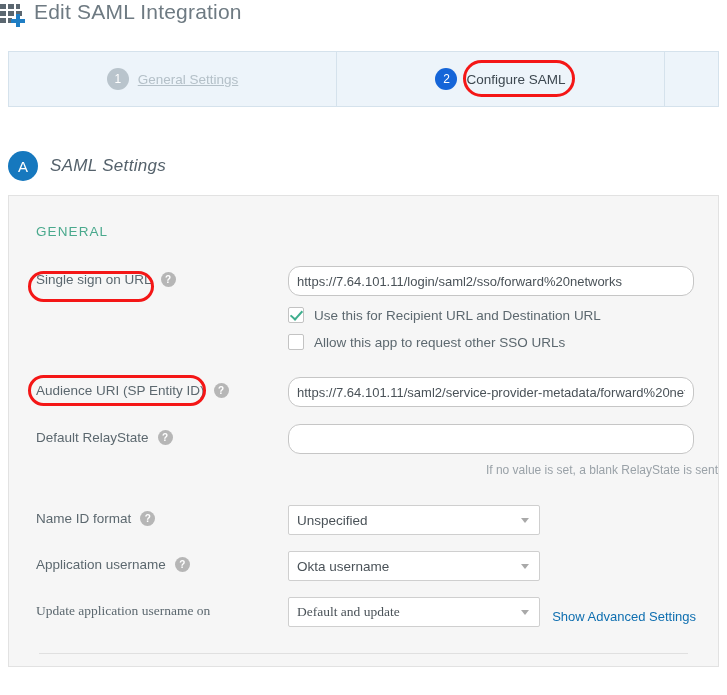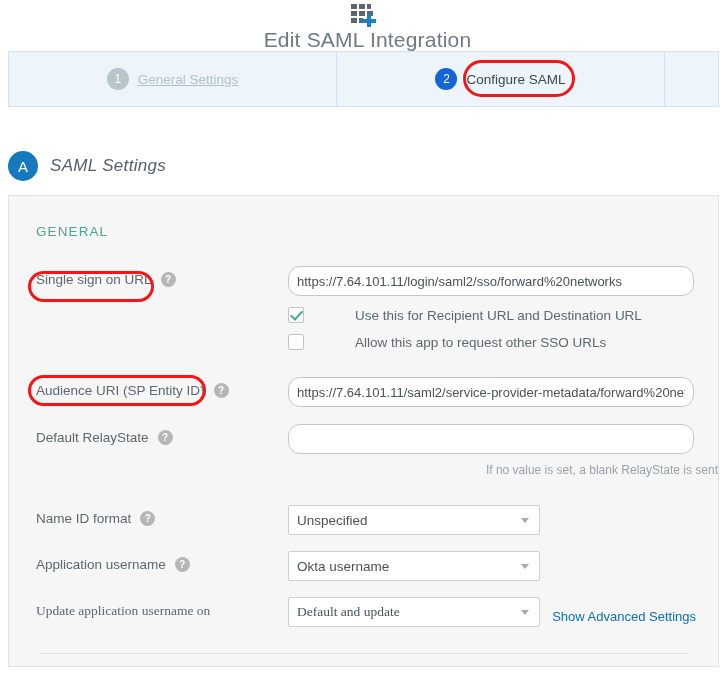--- a/index.html
+++ b/index.html
@@ -8,24 +8,22 @@
     width: 727px; height: 695px;
     background: #ffffff;
     font-family: "Liberation Sans", sans-serif;
     overflow: hidden;
   }
 
   
   .page-header {
     height: 46px;
     display: flex;
-    align-items: center;
-    padding-left: 8px;
-    background: #ffffff;
-    flex-direction: column;
+    align-items: flex-start;
+    background: #ffffff;
   }
   .app-icon {
     width: 26px; height: 26px;
     position: relative;
     flex: 0 0 26px;
     margin-right: 8px;
     margin-top: 2px;
   }
   .app-icon .sq {
     position: absolute;
@@ -165,21 +163,20 @@
     font-family: "Liberation Sans", sans-serif;
     outline: none;
     border-radius: 12px;
   }
   input[type="text"].text-input::placeholder { color: #9aa2a8; }
 
   .check-row {
     display: flex;
     align-items: center;
     margin-top: 11px;
-    gap: 41px;
   }
   .chk {
     width: 16px; height: 16px;
     border: 1px solid #c3c3c3;
     background: #ffffff;
     border-radius: 2px;
     margin-right: 10px;
     flex: 0 0 16px;
     position: relative;
   }

